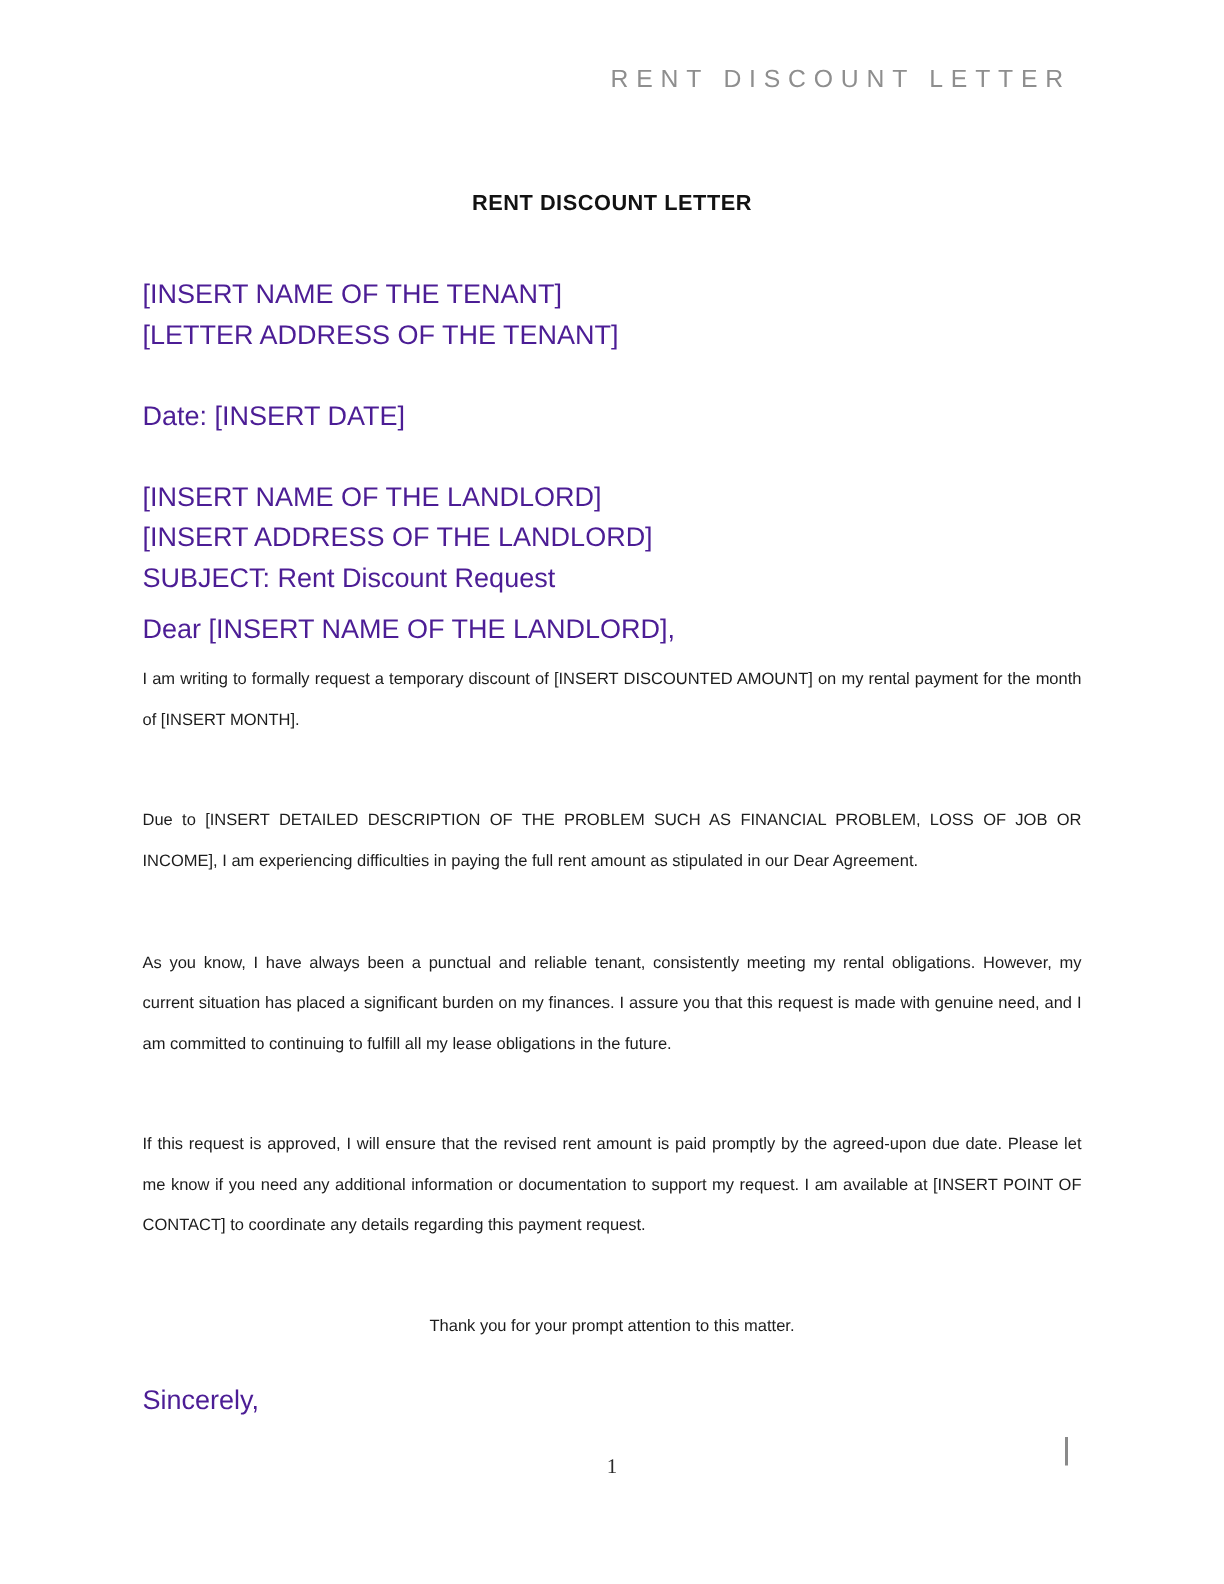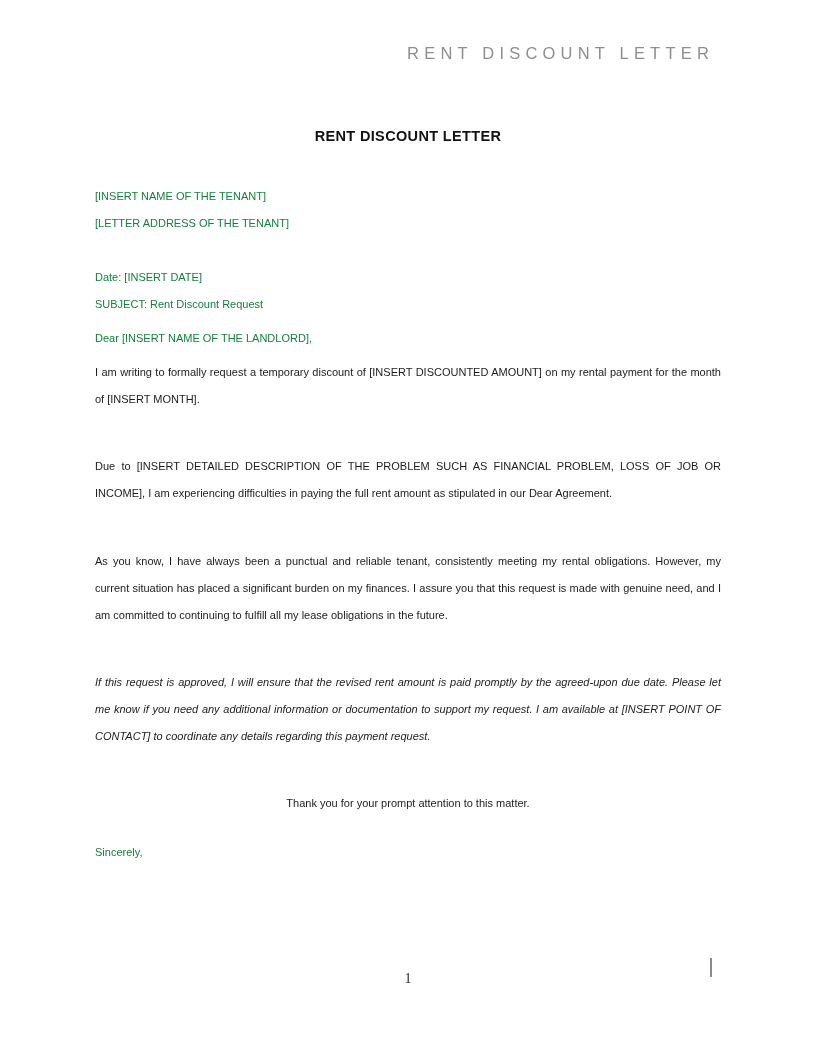--- a/index.html
+++ b/index.html
@@ -49,23 +49,23 @@
   .doc-title {
     margin-top: 128px;
     text-align: center;
     font-size: 14.5px;
     font-weight: bold;
     letter-spacing: 0.35px;
     color: #121212;
   }
 
   .block {
-    font-size: 11px;
+    font-size: 18px;
     line-height: 27px;
-    color: #15803d;
+    color: #4c1d95;
   }
 
   .para {
     font-size: 11px;
     line-height: 27px;
     color: #1c1c1c;
     text-align: justify;
     text-justify: inter-word;
     margin: 0;
   }
@@ -75,21 +75,21 @@
   .line { white-space: nowrap; }
 
   .date-line { margin-top: 27px; }
   .addr-landlord { margin-top: 27px; }
   .subject-line { }
   .salutation { margin-top: 7px; }
 
   .p1 { margin-top: 7px; }
   .p2 { margin-top: 40px; }
   .p3 { margin-top: 41px; }
-  .p4 { margin-top: 40px; font-style: italic; }
+  .p4 { margin-top: 40px; }
   .p5 { margin-top: 40px; }
   .closing { margin-top: 22px; }
 
   
   .page-number {
     position: absolute;
     top: 971px;
     left: 0;
     width: 816px;
     text-align: center;
@@ -118,20 +118,24 @@
 
     <div class="doc-title">RENT DISCOUNT LETTER</div>
 
     <div class="block addr-tenant">
       <div class="line">[INSERT NAME OF THE TENANT]</div>
       <div class="line">[LETTER ADDRESS OF THE TENANT]</div>
     </div>
 
     <div class="block date-line">Date: [INSERT DATE]</div>
 
+    <div class="block addr-landlord">
+      <div class="line">[INSERT NAME OF THE LANDLORD]</div>
+      <div class="line">[INSERT ADDRESS OF THE LANDLORD]</div>
+    </div>
 
     <div class="block subject-line">SUBJECT: Rent Discount Request</div>
 
     <div class="block salutation">Dear [INSERT NAME OF THE LANDLORD],</div>
 
     <p class="para p1">I am writing to formally request a temporary discount of [INSERT DISCOUNTED AMOUNT] on my rental payment for the month of [INSERT MONTH].</p>
 
     <p class="para p2">Due to [INSERT DETAILED DESCRIPTION OF THE PROBLEM SUCH AS FINANCIAL PROBLEM, LOSS OF JOB OR INCOME], I am experiencing difficulties in paying the full rent amount as stipulated in our Dear Agreement.</p>
 
     <p class="para p3">As you know, I have always been a punctual and reliable tenant, consistently meeting my rental obligations. However, my current situation has placed a significant burden on my finances. I assure you that this request is made with genuine need, and I am committed to continuing to fulfill all my lease obligations in the future.</p>

